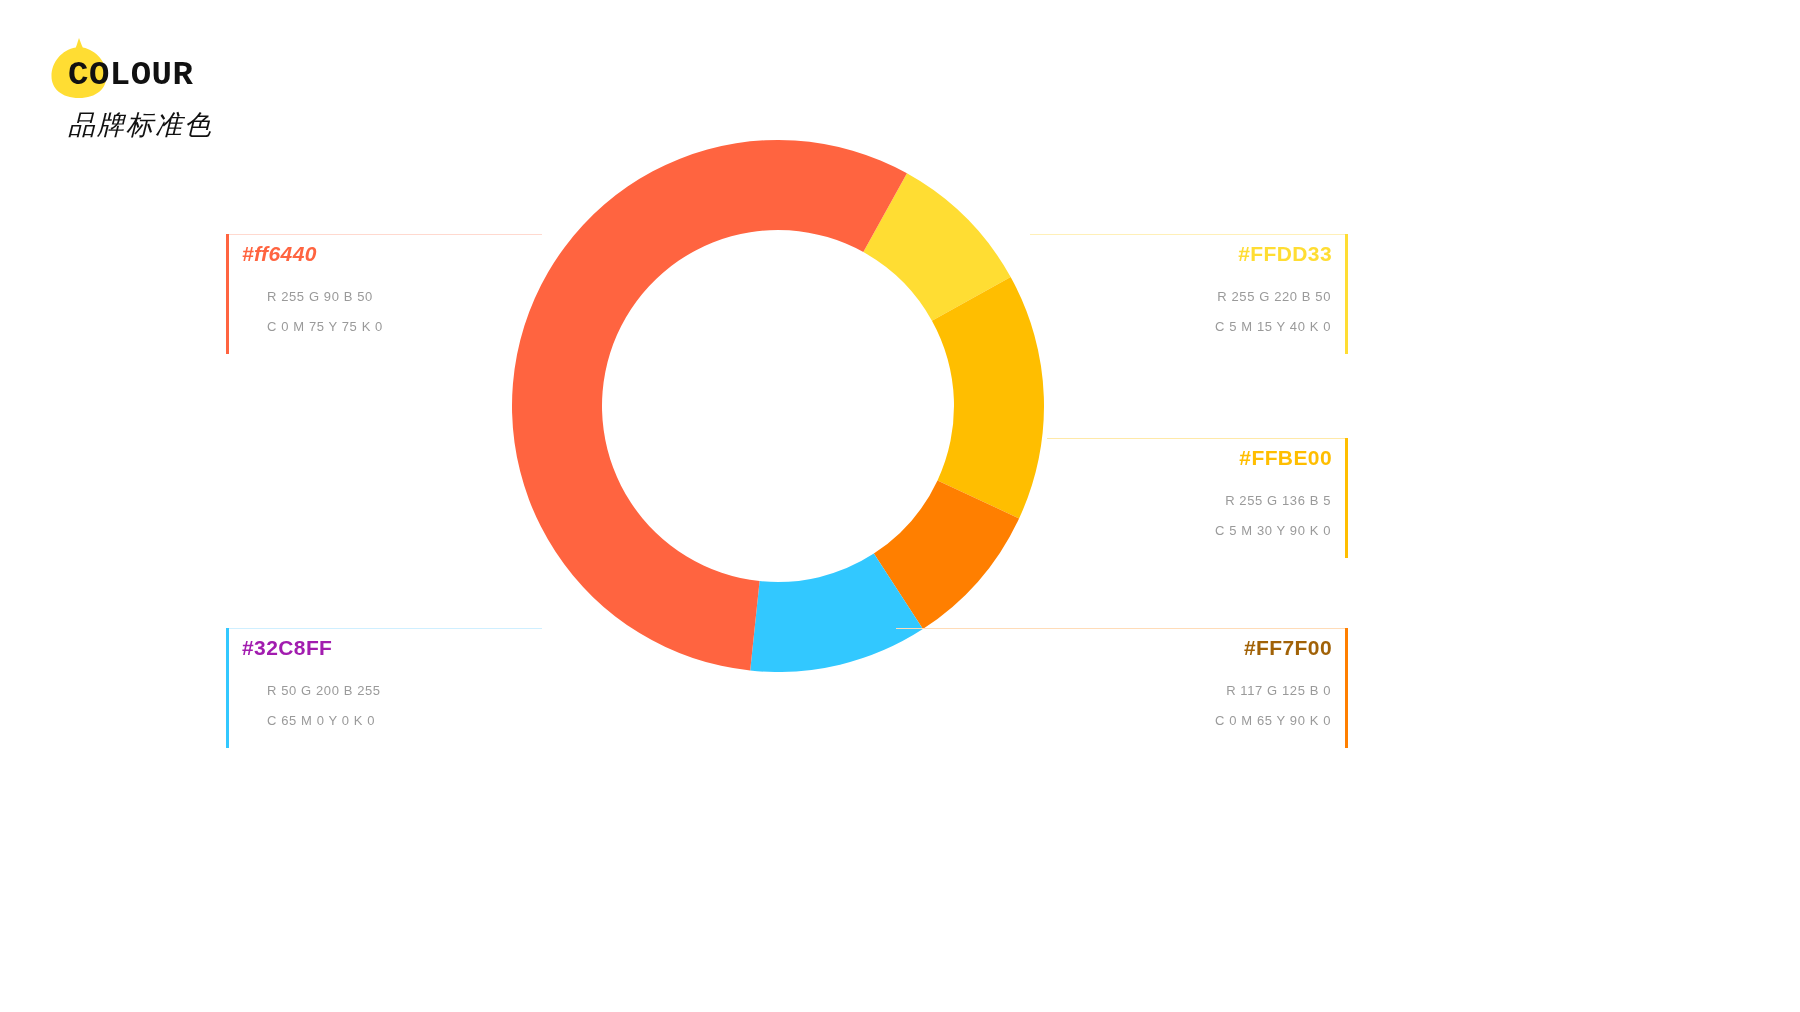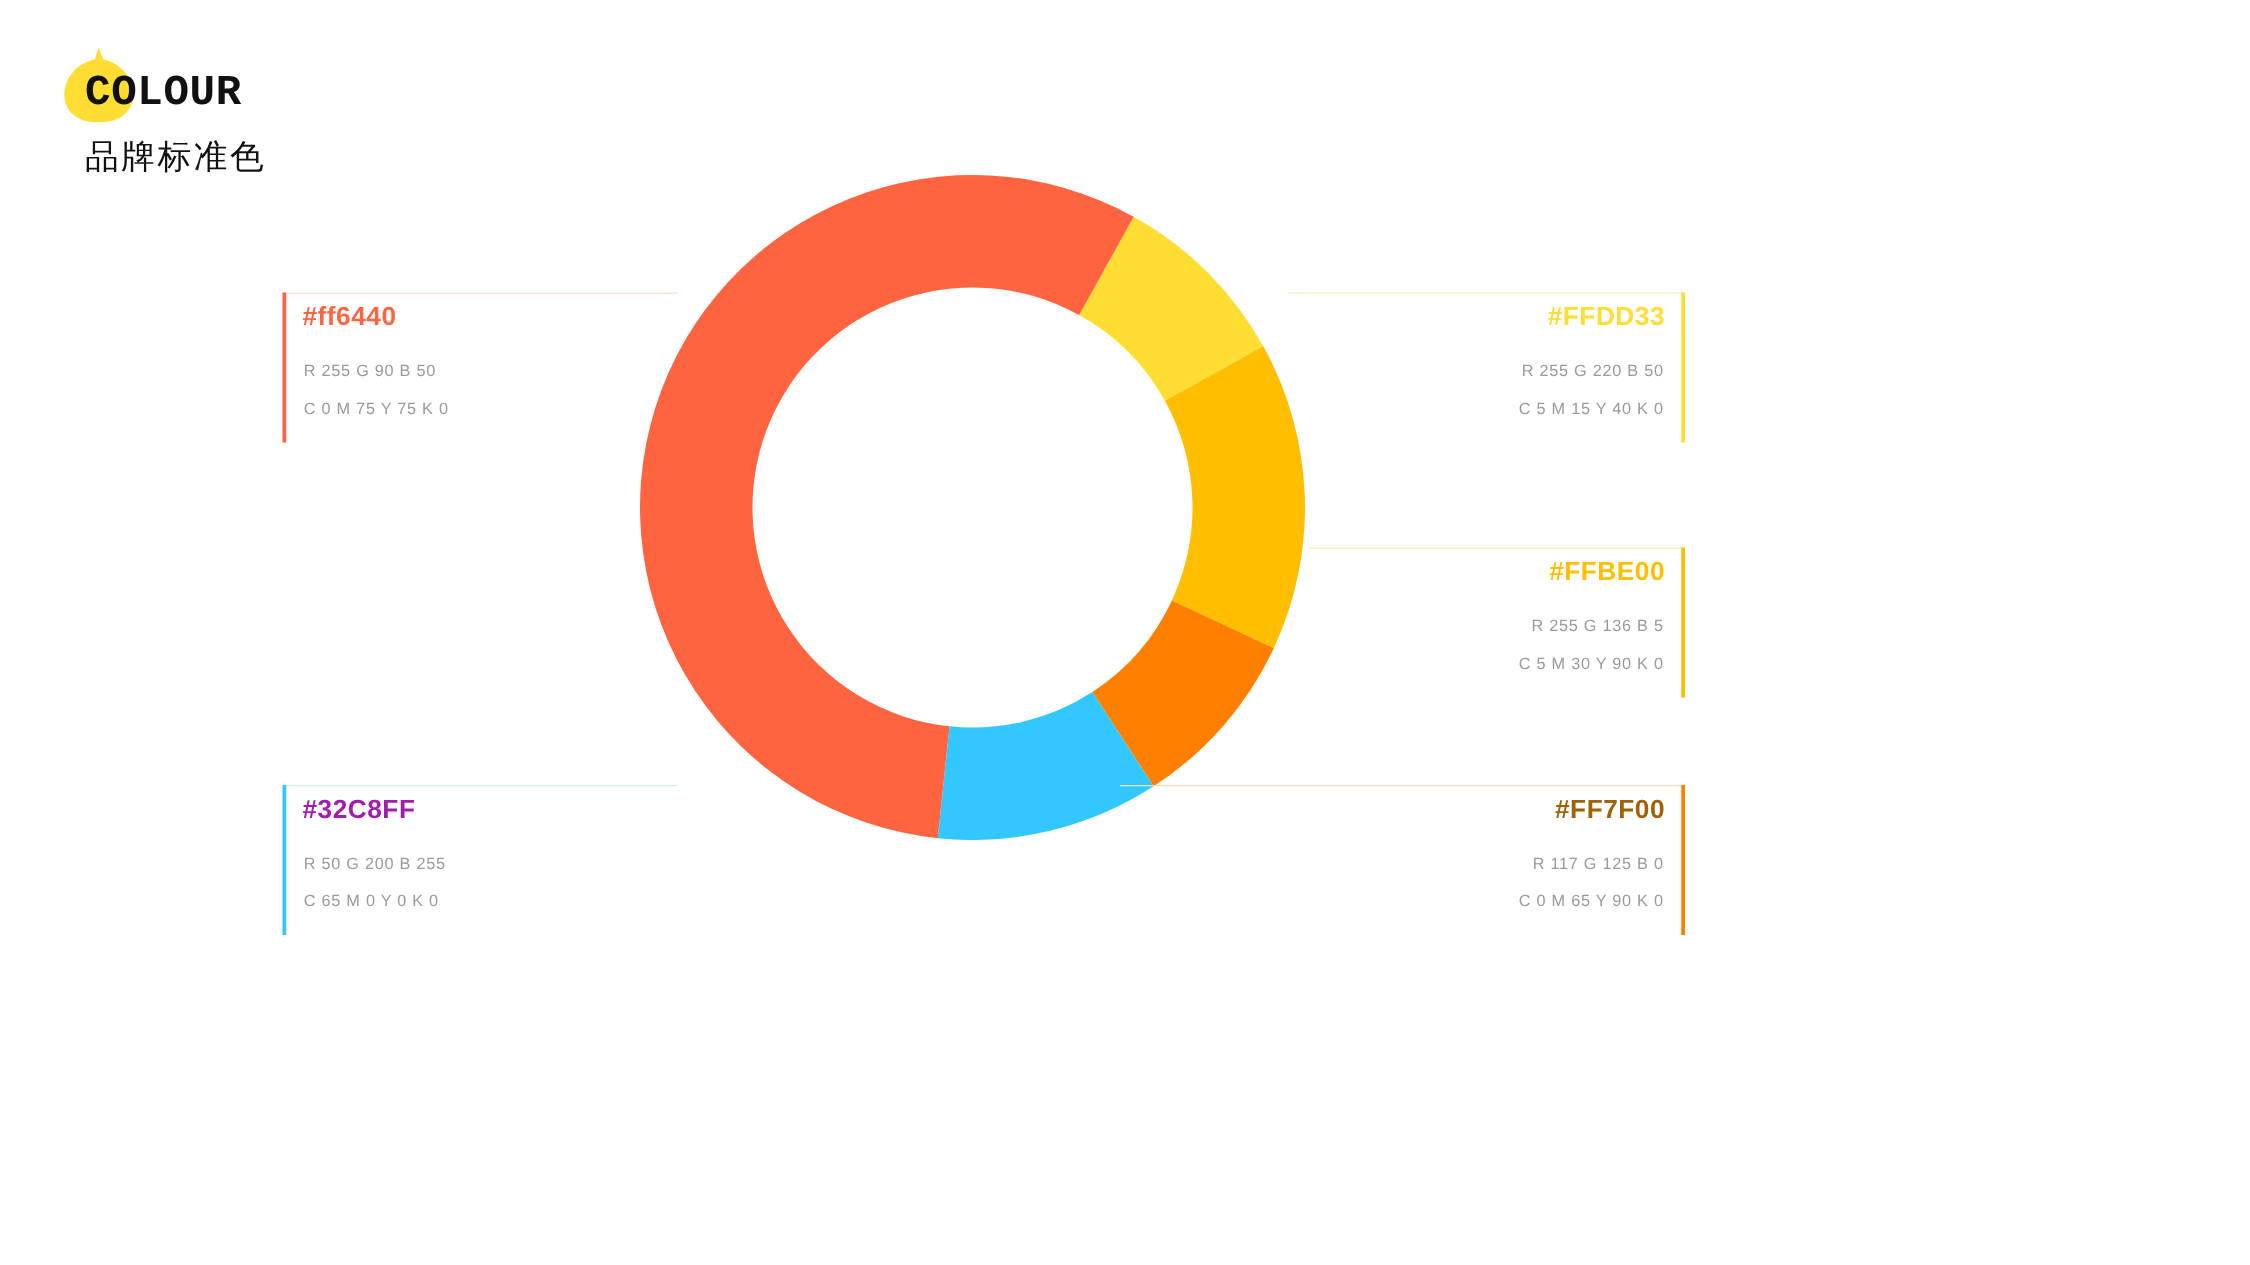--- a/index.html
+++ b/index.html
@@ -25,20 +25,21 @@
     font-size:34px; font-weight:bold; letter-spacing:0.5px;
     color:#111111; line-height:1;
     white-space:nowrap;
     font-family:Liberation Mono, monospace;
   }
   #title-cn {
     position:absolute; left:68px; top:108px;
     font-size:27px; font-weight:normal; letter-spacing:2px;
     color:#111111; line-height:1.3;
     white-space:nowrap;
+    font-style:italic;
   }
 
   
   #donut { position:absolute; left:512px; top:140px; width:532px; height:532px; }
 
   
   .card { position:absolute; }
 
   .card .rule {
     position:absolute; top:0; height:1px; width:100%;
@@ -48,20 +49,21 @@
   }
   .card .hex {
     position:absolute;
     font-size:21px; font-weight:bold; letter-spacing:0.4px;
     white-space:nowrap;
   }
   .card .rgb, .card .cmyk {
     position:absolute;
     font-size:13px; color:#9a9a9a; letter-spacing:0.6px;
     white-space:nowrap;
+    margin-left:24px;
   }
 
   
   .card.left .bar  { left:0; }
   .card.left .hex  { left:16px; top:8px; }
   .card.left .rgb  { left:17px; top:55px; }
   .card.left .cmyk { left:17px; top:85px; }
 
   
   .card.right .bar  { right:0; }
@@ -88,21 +90,21 @@
       <path d="M 498.6488420990793 137.04064101447435 A 266 266 0 0 1 507.07787135174885 378.4164576230261 L 425.5101705184504 340.3808140663631 A 176 176 0 0 0 419.93306845653365 180.67350683664466 Z" fill="#FFBE00"></path>
       <path d="M 507.07787135174885 378.4164576230261 A 266 266 0 0 1 410.8739833139972 489.0863710734828 L 361.85647016264477 413.60601995839465 A 176 176 0 0 0 425.5101705184504 340.3808140663631 Z" fill="#FF7F00"></path>
       <path d="M 410.8739833139972 489.0863710734828 A 266 266 0 0 1 238.1954287708042 530.5428241679607 L 247.60299046489303 441.0358535848161 A 176 176 0 0 0 361.85647016264477 413.60601995839465 Z" fill="#32C8FF"></path>
       <path d="M 238.1954287708042 530.5428241679607 A 266 266 0 1 1 394.9593589855255 33.35115790092064 L 351.3264931633552 112.0669315434663 A 176 176 0 1 0 247.60299046489303 441.0358535848161 Z" fill="#FF6440"></path>
     </g>
 </svg>
 
 <div class="card left" style="left:226px; top:234px; width:316px; height:120px;">
   <div class="rule" style="background:#FFD9CF;"></div>
   <div class="bar" style="background:#FF6440;"></div>
-  <div class="hex" style="color:#FF6440;">#ff6440</div>
+  <div class="hex" style="color:#FF6440;font-style:italic;">#ff6440</div>
   <div class="rgb">R 255   G 90   B 50</div>
   <div class="cmyk">C 0   M 75   Y 75   K 0</div>
 </div>
 
 <div class="card right" style="left:1030px; top:234px; width:318px; height:120px;">
   <div class="rule" style="background:#FFF0B8;"></div>
   <div class="bar" style="background:#FFDD33;"></div>
   <div class="hex" style="color:#FFDD33;">#FFDD33</div>
   <div class="rgb">R 255   G 220   B 50</div>
   <div class="cmyk">C 5   M 15   Y 40   K 0</div>

